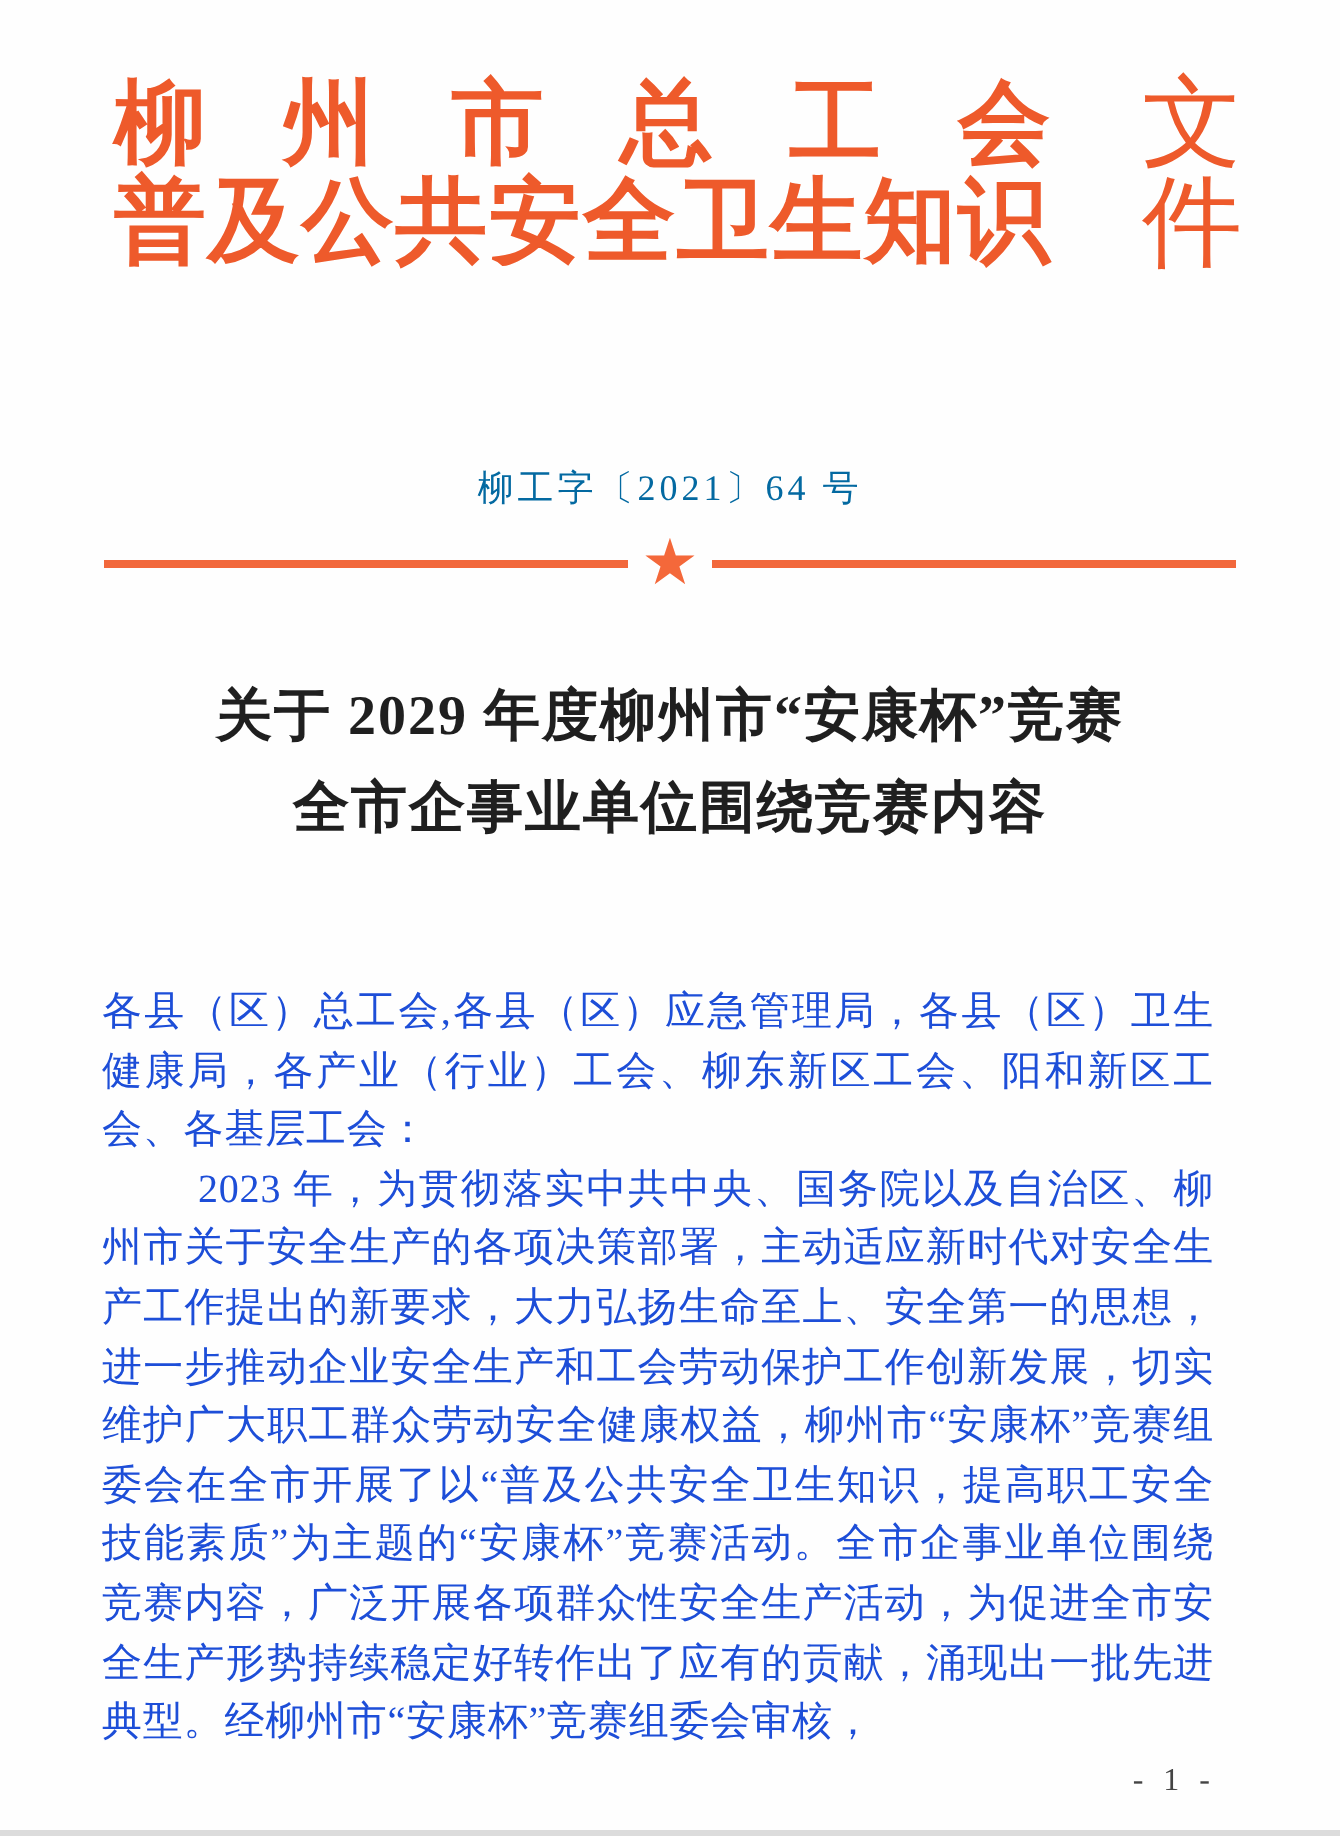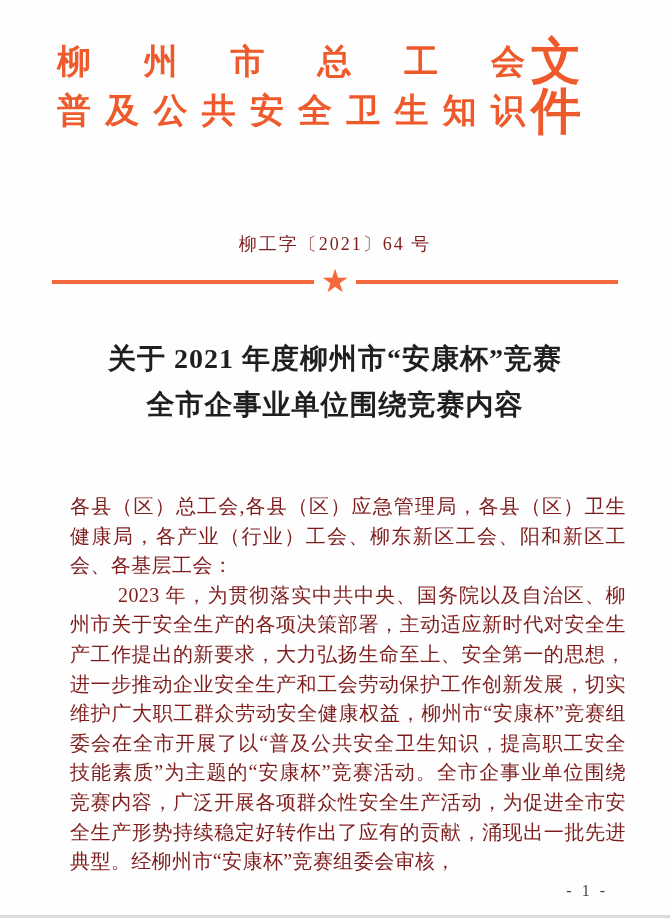--- a/index.html
+++ b/index.html
@@ -27,50 +27,50 @@
     left: 57px;
     width: 565px;
     display: flex;
     align-items: center;
   }
   .org-names {
     width: 468px;
     flex: 0 0 468px;
   }
   .org-line {
-    font-size: 34px;
+    font-size: 46px;
     line-height: 49px;
     font-weight: bold;
     color: #ee5a2b;
     text-align: justify;
     text-align-last: justify;
     text-justify: inter-character;
     letter-spacing: 0;
     white-space: nowrap;
   }
   .doc-word {
     flex: 1;
     font-size: 50px;
-    font-weight: bold;
+    font-weight: normal;
     color: #ee5a2b;
-    text-align: left;
+    text-align: right;
     line-height: 1;
     padding-left: 6px;
     letter-spacing: 1px;
   }
 
   
   .doc-number {
     position: absolute;
     top: 232px;
     left: 0;
     width: 670px;
     text-align: center;
     font-size: 18px;
-    color: #7f1d1d;
+    color: #0369a1;
     letter-spacing: 2px;
   }
 
   
   .divider {
     position: absolute;
     top: 266px;
     left: 52px;
     width: 566px;
     height: 32px;
@@ -101,27 +101,27 @@
     color: #1f1f1f;
     font-size: 28px;
     line-height: 46px;
     letter-spacing: 1px;
   }
 
   
   .body-text {
     position: absolute;
     top: 492px;
-    left: 70px;
+    left: 51px;
     width: 556px;
     font-size: 20px;
     line-height: 29.6px;
     letter-spacing: 0.4px;
     text-align: justify;
-    color: #7f1d1d;
+    color: #1d4ed8;
   }
   .body-text p.indent {
     text-indent: 2.4em;
   }
 
   
   .page-number {
     position: absolute;
     right: 62px;
     bottom: 18px;
@@ -155,21 +155,21 @@
 
   <div class="doc-number">柳工字〔2021〕64 号</div>
 
   <div class="divider">
     <div class="rule"></div>
     <div class="star">★</div>
     <div class="rule"></div>
   </div>
 
   <div class="doc-title">
-    <div>关于 2021 年度柳州市“安康杯”竞赛</div>
+    <div>关于 2029 年度柳州市“安康杯”竞赛</div>
     <div>全市企事业单位围绕竞赛内容</div>
   </div>
 
   <div class="body-text">
     <p>各县（区）总工会,各县（区）应急管理局，各县（区）卫生健康局，各产业（行业）工会、柳东新区工会、阳和新区工会、各基层工会：</p>
     <p class="indent">2023 年，为贯彻落实中共中央、国务院以及自治区、柳州市关于安全生产的各项决策部署，主动适应新时代对安全生产工作提出的新要求，大力弘扬生命至上、安全第一的思想，进一步推动企业安全生产和工会劳动保护工作创新发展，切实维护广大职工群众劳动安全健康权益，柳州市“安康杯”竞赛组委会在全市开展了以“普及公共安全卫生知识，提高职工安全技能素质”为主题的“安康杯”竞赛活动。全市企事业单位围绕竞赛内容，广泛开展各项群众性安全生产活动，为促进全市安全生产形势持续稳定好转作出了应有的贡献，涌现出一批先进典型。经柳州市“安康杯”竞赛组委会审核，</p>
   </div>
 
   <div class="page-number">- 1 -</div>
 

